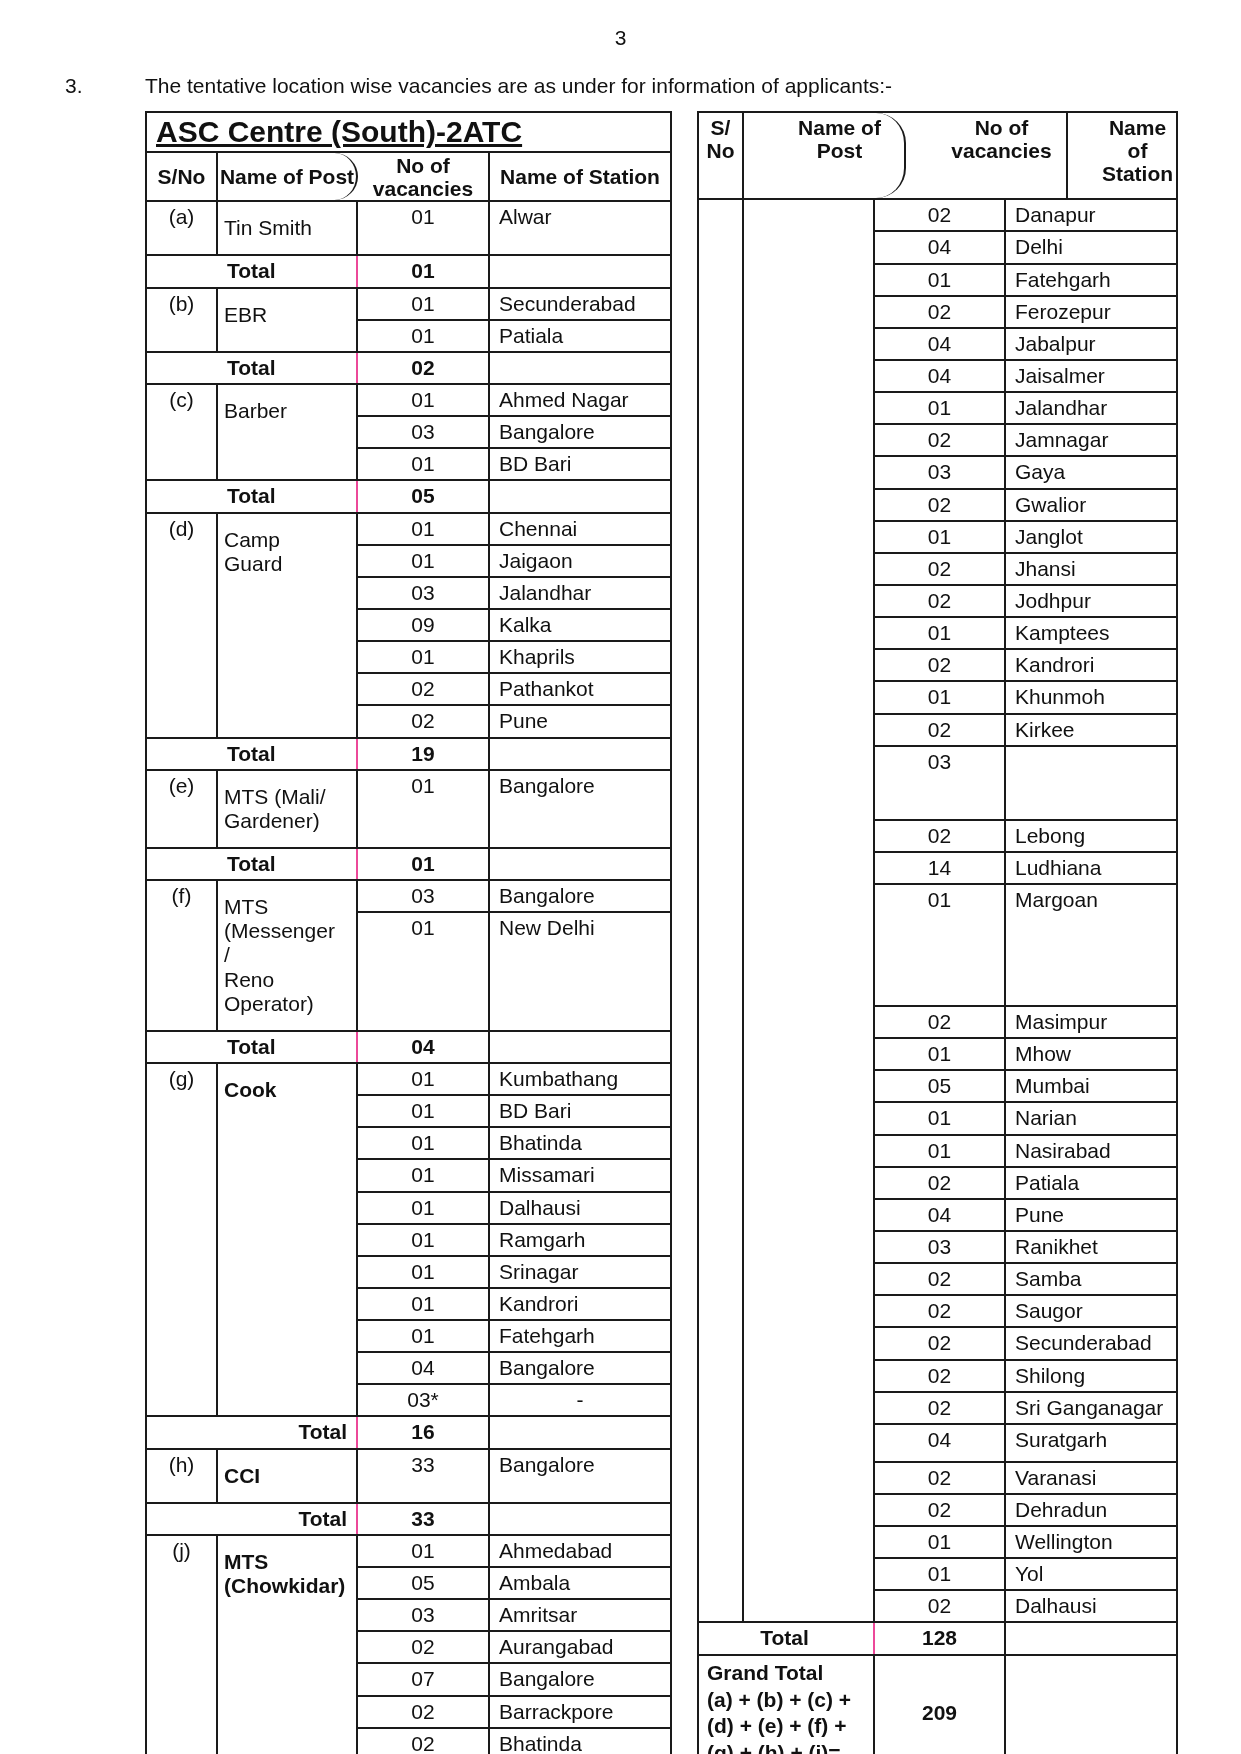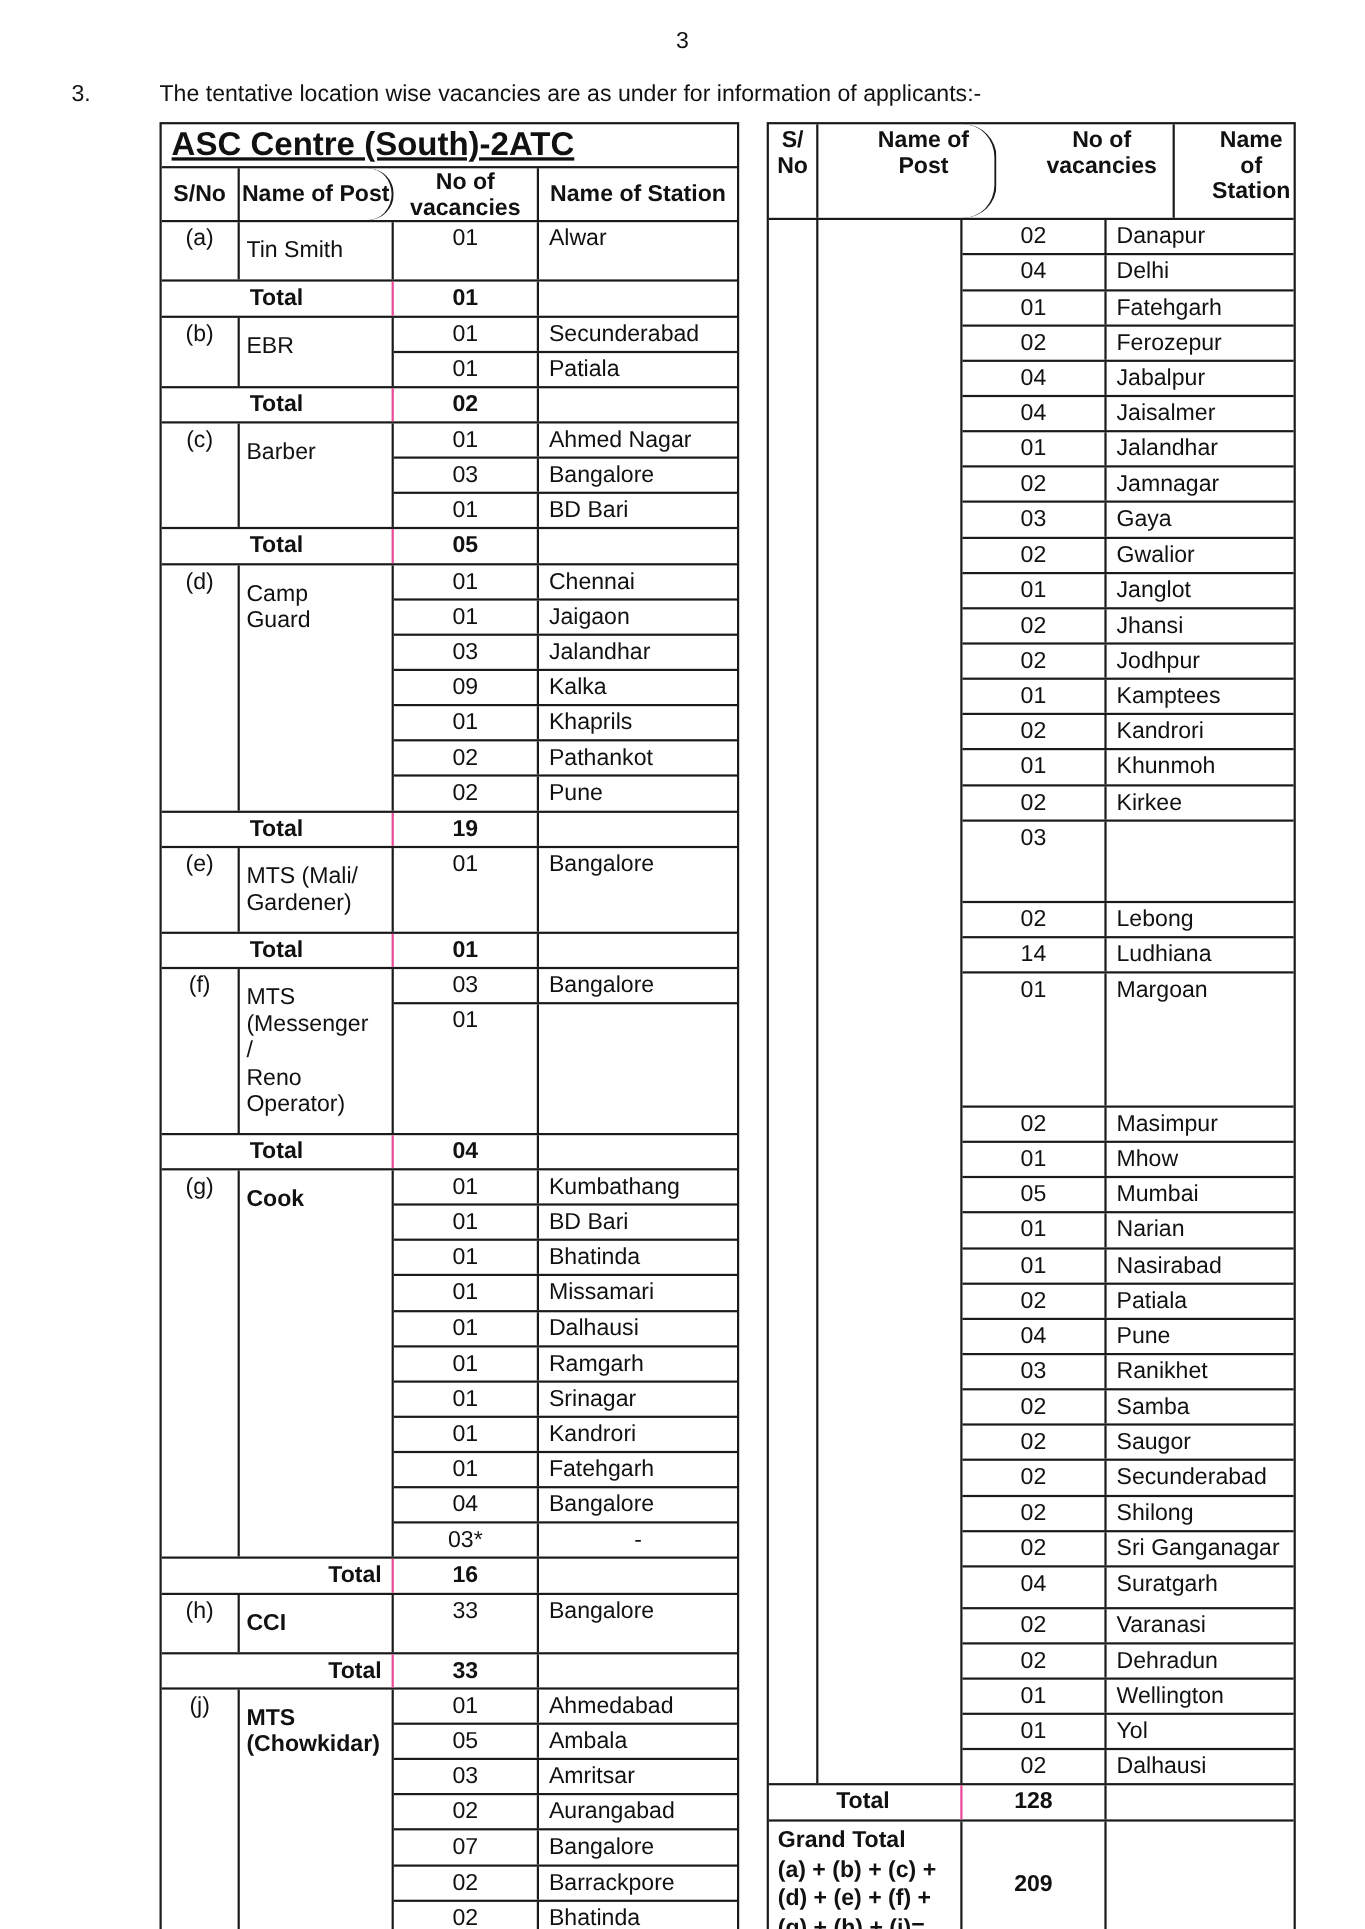--- a/index.html
+++ b/index.html
@@ -204,20 +204,21 @@
 /
 Reno
 Operator)</div>
           <div class="subrows">
             <div class="subrow">
               <div class="cell vac">03</div>
               <div class="cell station">Bangalore</div>
             </div>
             <div class="subrow">
               <div class="cell vac">01</div>
+              <div class="cell station">New Delhi</div>
             </div>
           </div>
         </div>
         <div class="total-row">
           <div class="cell tlabel">Total</div>
           <div class="cell tvac">04</div>
           <div class="cell tstation"></div>
         </div>
         <div class="section">
           <div class="cell sno">(g)</div>

